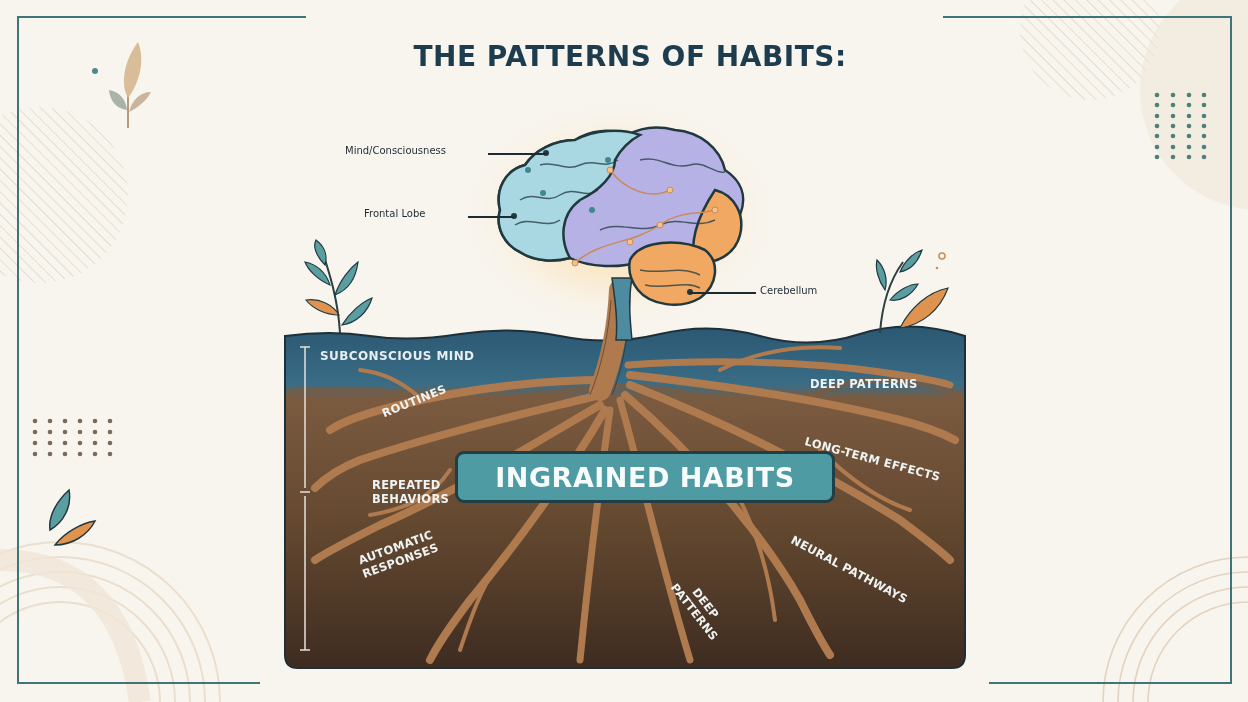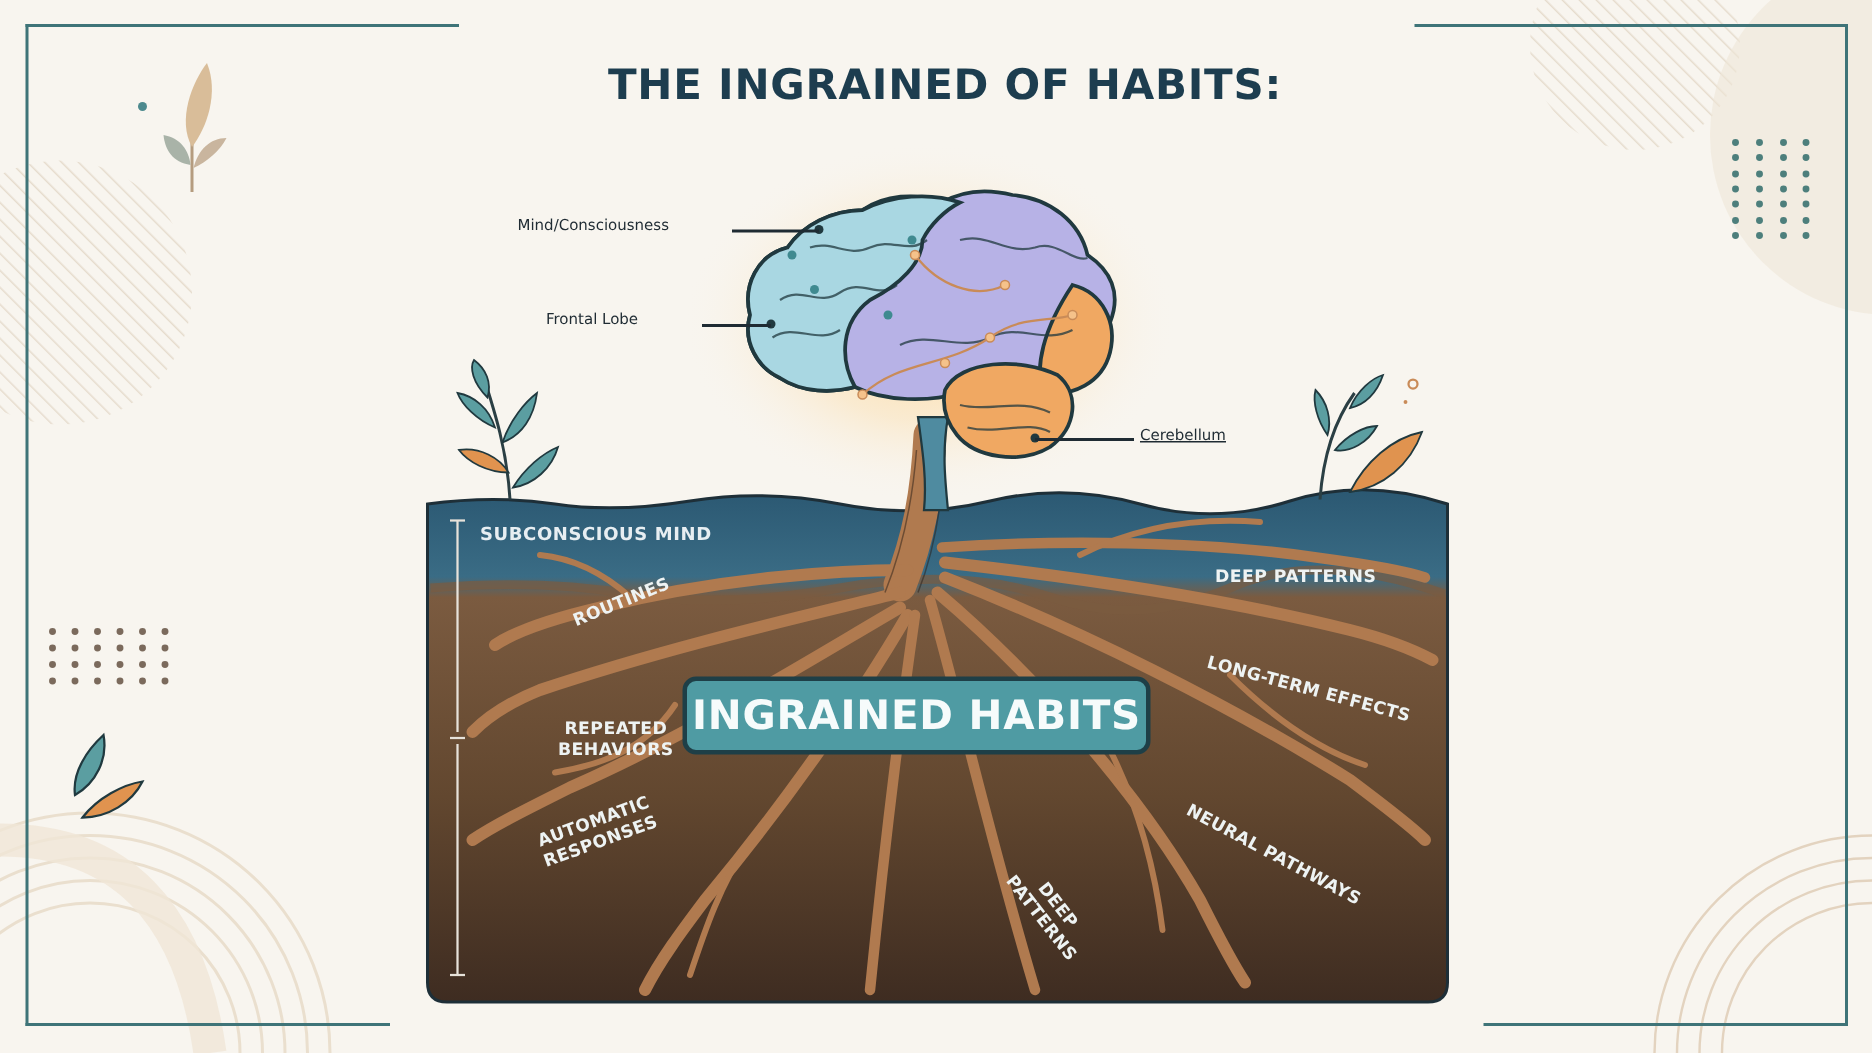--- a/index.html
+++ b/index.html
@@ -3,21 +3,21 @@
 <meta charset="utf-8">
 <style>
   html,body{margin:0;padding:0;}
   body{width:1248px;height:702px;overflow:hidden;background:#f8f5ef;font-family:"DejaVu Sans",sans-serif;position:relative;}
   .abs{position:absolute;}
   .frame-line{position:absolute;background:#3f7478;}
   .title{position:absolute;left:380px;top:38px;width:500px;text-align:center;color:#1d3d4f;font-weight:bold;font-size:28px;line-height:38px;letter-spacing:0.5px;}
   .lbl-dark{position:absolute;color:#1f2b33;font-size:10px;white-space:nowrap;}
   .leader{position:absolute;height:2px;background:#1f2b33;}
   .soil-label{position:absolute;color:#eef3f3;font-weight:bold;font-size:11.5px;letter-spacing:0.3px;white-space:nowrap;text-transform:uppercase;}
-  .badge{position:absolute;left:455px;top:451px;width:312px;height:52px;background:#4f9ba3;border:3px solid #1e3f47;border-radius:9px;box-sizing:border-box;display:flex;align-items:center;justify-content:center;color:#f6fbfb;font-weight:bold;font-size:27px;letter-spacing:0.5px;}
+  .badge{position:absolute;left:455px;top:451px;width:380px;height:52px;background:#4f9ba3;border:3px solid #1e3f47;border-radius:9px;box-sizing:border-box;display:flex;align-items:center;justify-content:center;color:#f6fbfb;font-weight:bold;font-size:27px;letter-spacing:0.5px;}
   .sub-label{position:absolute;left:320px;top:349px;color:#e7eef2;font-size:12px;font-weight:bold;letter-spacing:0.4px;}
 </style>
 </head>
 <body>
 
 <svg class="abs" width="1248" height="702" style="left:0;top:0;">
   <defs>
     <pattern id="hatch" width="8" height="8" patternUnits="userSpaceOnUse" patternTransform="rotate(-45)">
       <line x1="0" y1="0" x2="0" y2="8" stroke="#e6dccd" stroke-width="2"></line>
     </pattern>
@@ -133,21 +133,21 @@
 </svg>
 
 <div class="frame-line" style="left:17px;top:16px;width:289px;height:2px;"></div>
 <div class="frame-line" style="left:17px;top:16px;width:2px;height:668px;"></div>
 <div class="frame-line" style="left:17px;top:682px;width:243px;height:2px;"></div>
 <div class="frame-line" style="left:943px;top:16px;width:289px;height:2px;"></div>
 <div class="frame-line" style="left:1230px;top:16px;width:2px;height:668px;"></div>
 <div class="frame-line" style="left:989px;top:682px;width:243px;height:2px;"></div>
 
 <div class="title">
-  <div>THE INGRAINED OF HABITS:</div>
+  <div>THE PATTERNS OF HABITS:</div>
 </div>
 
 <svg class="abs" width="1248" height="702" style="left:0;top:0;">
   <defs>
     <linearGradient id="soilGrad2" x1="0" y1="0" x2="0" y2="1">
       <stop offset="0%" stop-color="#2b5872"></stop>
       <stop offset="17%" stop-color="#3a6c85"></stop>
       <stop offset="21%" stop-color="#7b5b40"></stop>
       <stop offset="60%" stop-color="#62472f"></stop>
       <stop offset="100%" stop-color="#3e2c21"></stop>
@@ -247,27 +247,27 @@
   <circle cx="546" cy="153" r="3" fill="#20393f"></circle>
   <circle cx="514" cy="216" r="3" fill="#20393f"></circle>
   <circle cx="690" cy="292" r="3" fill="#20393f"></circle>
 </svg>
 
 <div class="lbl-dark" style="left:345px;top:145px;">Mind/Consciousness</div>
 <div class="leader" style="left:488px;top:153px;width:58px;"></div>
 <div class="lbl-dark" style="left:364px;top:208px;">Frontal Lobe</div>
 <div class="leader" style="left:468px;top:216px;width:46px;"></div>
 <div class="leader" style="left:690px;top:292px;width:66px;"></div>
-<div class="lbl-dark" style="left:760px;top:285px;text-decoration:underline;">Cerebellum</div>
+<div class="lbl-dark" style="left:760px;top:285px;">Cerebellum</div>
 
 <div class="sub-label">SUBCONSCIOUS MIND</div>
 
 <div class="soil-label" style="left:380px;top:394px;transform:rotate(-22deg);">ROUTINES</div>
 
-<div class="soil-label" style="left:372px;top:478px;text-align:center;line-height:14px;">
+<div class="soil-label" style="left:372px;top:478px;text-align:left;line-height:14px;">
   <div>REPEATED</div>
   <div>BEHAVIORS</div>
 </div>
 
 <div class="soil-label" style="left:358px;top:540px;text-align:center;line-height:14px;transform:rotate(-20deg);">
   <div>AUTOMATIC</div>
   <div>RESPONSES</div>
 </div>
 
 <div class="soil-label" style="left:810px;top:377px;">DEEP PATTERNS</div>

